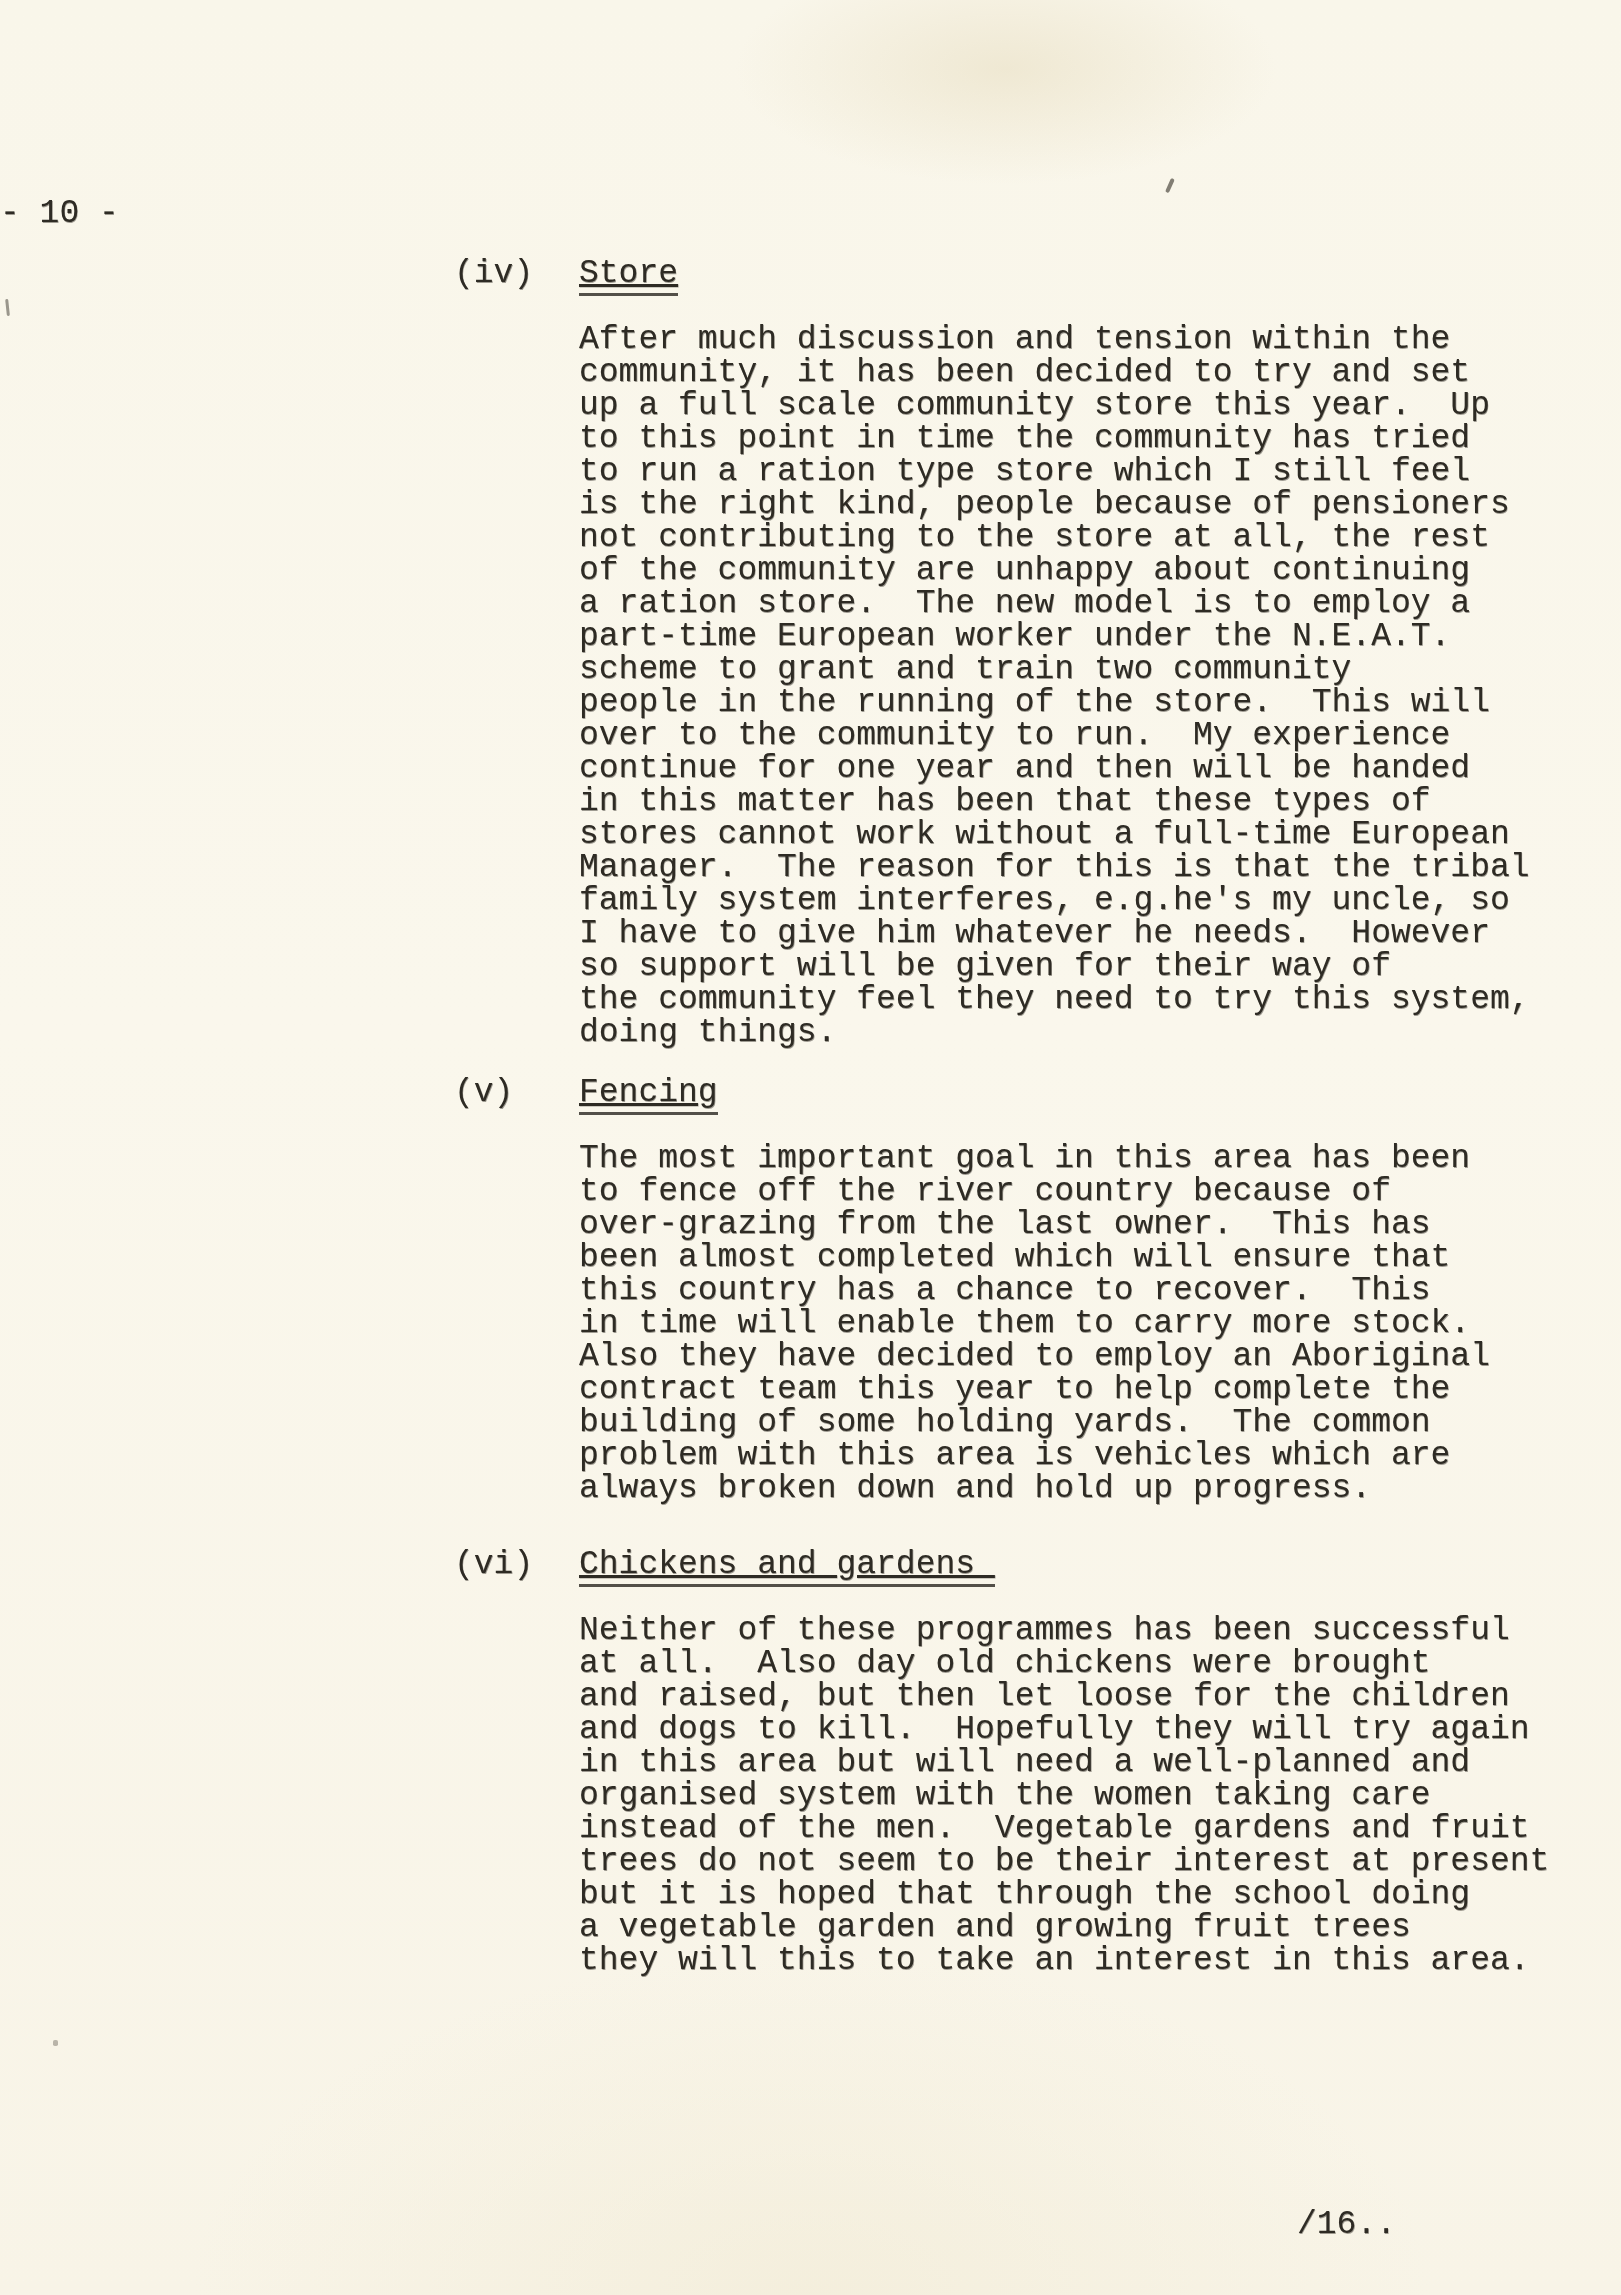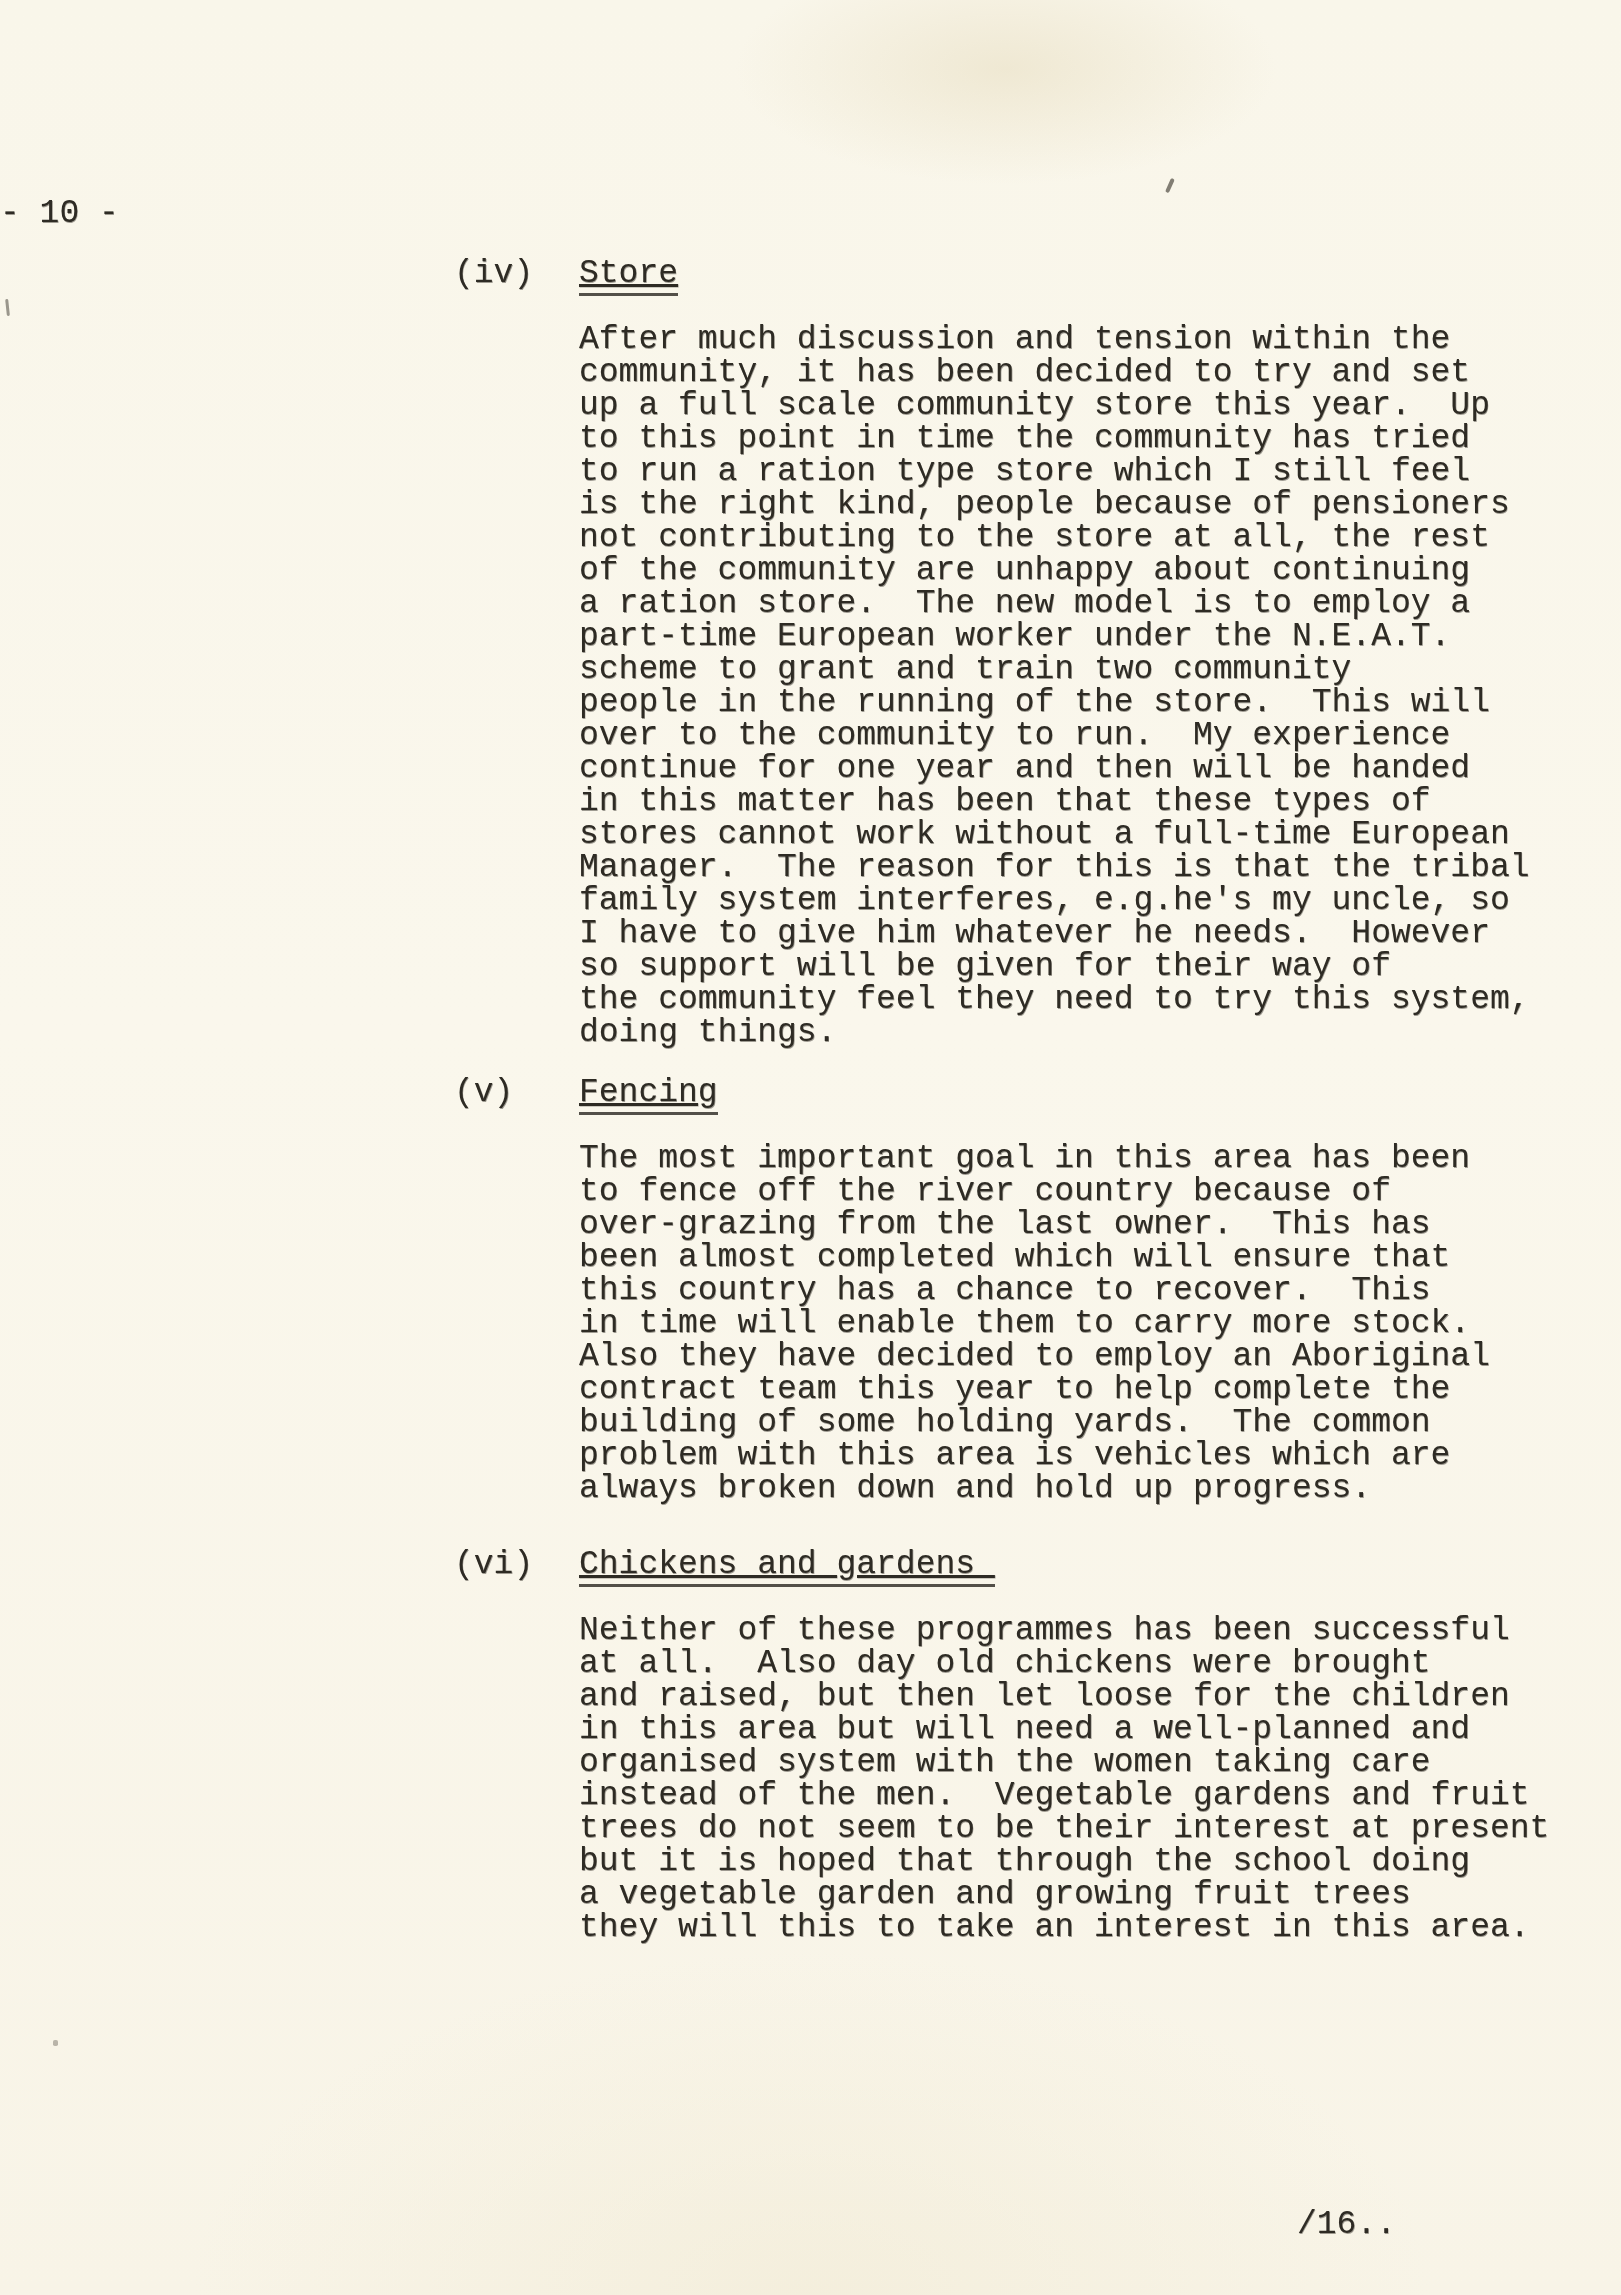--- a/index.html
+++ b/index.html
@@ -155,20 +155,21 @@
         </div>
   </section>
 
   <section class="doc-section s2">
     <span class="section-label ink">(vi)</span>
     <span class="section-heading ink">Chickens and gardens </span>
     <div class="section-body">
           <div class="text-line ink">Neither of these programmes has been successful</div>
           <div class="text-line ink">at all.  Also day old chickens were brought</div>
           <div class="text-line ink">and raised, but then let loose for the children</div>
+          <div class="text-line ink">and dogs to kill.  Hopefully they will try again</div>
           <div class="text-line ink">in this area but will need a well-planned and</div>
           <div class="text-line ink">organised system with the women taking care</div>
           <div class="text-line ink">instead of the men.  Vegetable gardens and fruit</div>
           <div class="text-line ink">trees do not seem to be their interest at present</div>
           <div class="text-line ink">but it is hoped that through the school doing</div>
           <div class="text-line ink">a vegetable garden and growing fruit trees</div>
           <div class="text-line ink">they will this to take an interest in this area.</div>
         </div>
   </section>
 </div>

